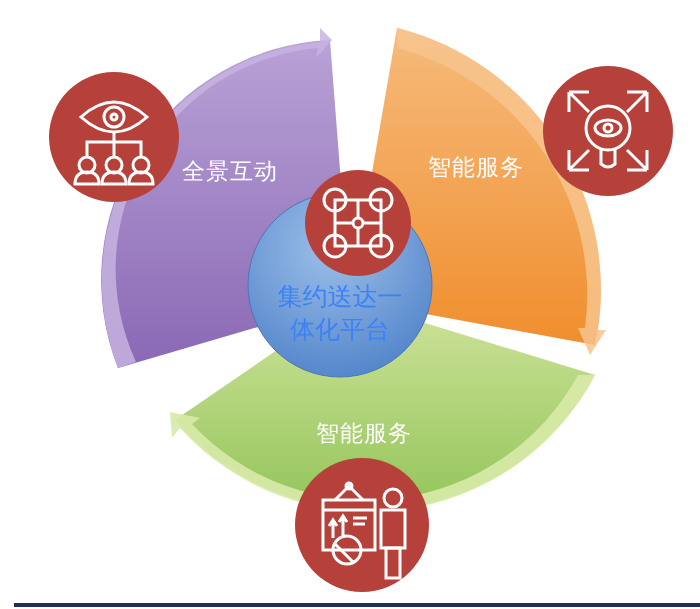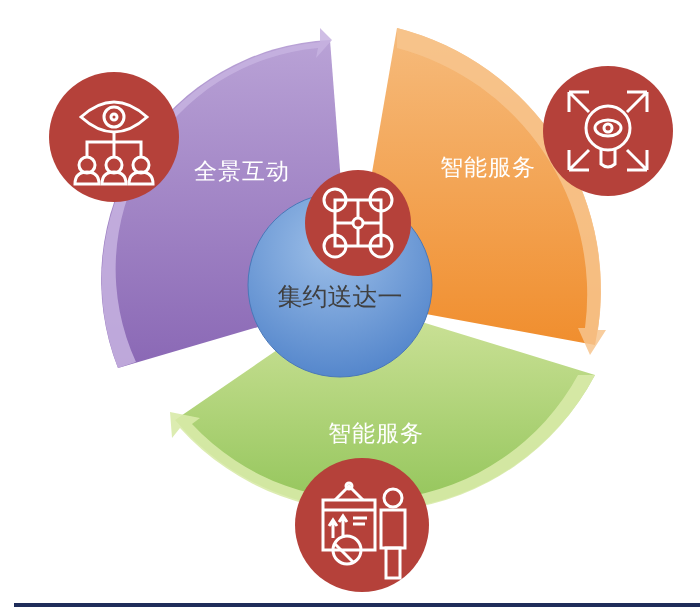--- a/index.html
+++ b/index.html
@@ -1,19 +1,19 @@
 <!DOCTYPE html>
 <html><head>
 <meta charset="utf-8">
 <style>
   html,body{margin:0;padding:0;background:#ffffff;}
   body{width:700px;height:609px;position:relative;overflow:hidden;font-family:"DejaVu Sans","Liberation Sans",sans-serif;}
   svg{position:absolute;left:0;top:0;}
-  .lbl{position:absolute;color:#ffffff;font-size:23px;white-space:nowrap;letter-spacing:1px;margin-left:12px;}
-  .center-text{position:absolute;color:#404040;font-size:25px;text-align:center;line-height:33px;width:200px;}
+  .lbl{position:absolute;color:#ffffff;font-size:23px;white-space:nowrap;letter-spacing:1px;}
+  .center-text{position:absolute;color:#3b82f6;font-size:25px;text-align:center;line-height:33px;width:200px;}
   .badge{position:absolute;border-radius:50%;background:#b5413a;}
   .badge svg{position:absolute;left:0;top:0;}
   .bottom-bar{position:absolute;left:14px;top:603px;width:686px;height:4px;background:#1f2d5a;}
 </style>
 </head>
 <body>
 
 <svg width="700" height="609" viewBox="0 0 700 609">
   <defs>
     <linearGradient id="gPurple" x1="0" y1="0" x2="0" y2="1">
@@ -51,20 +51,21 @@
 
   <circle cx="340" cy="285" r="92" fill="url(#gBlue)" stroke="#4a78b8" stroke-width="1"></circle>
 </svg>
 
 <div class="lbl" style="left:182px;top:156px;">全景互动</div>
 <div class="lbl" style="left:428px;top:152px;">智能服务</div>
 <div class="lbl" style="left:316px;top:418px;">智能服务</div>
 
 <div class="center-text" style="left:240px;top:280px;">
   <div>集约送达一</div>
+  <div>体化平台</div>
 </div>
 
 <div class="badge" style="left:49px;top:72px;width:130px;height:130px;">
   <svg width="130" height="130" viewBox="0 0 130 130" fill="none" stroke="#fff" stroke-width="3">
     <path d="M32,45 Q65,15 98,45 Q65,75 32,45 Z"></path>
     <circle cx="65" cy="45" r="10"></circle>
     <circle cx="65" cy="45" r="3"></circle>
     <line x1="65" y1="60" x2="65" y2="70"></line>
     <path d="M38,85 L38,70 L92,70 L92,85"></path>
     <line x1="65" y1="70" x2="65" y2="85"></line>

